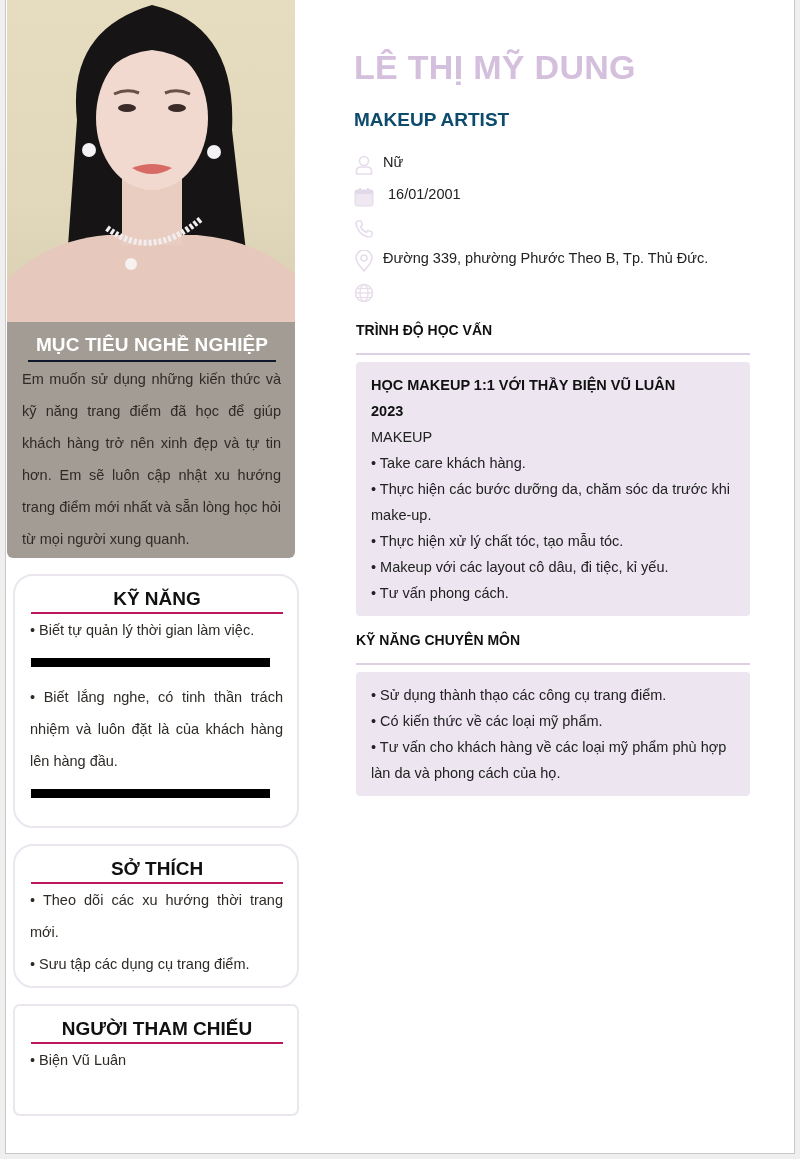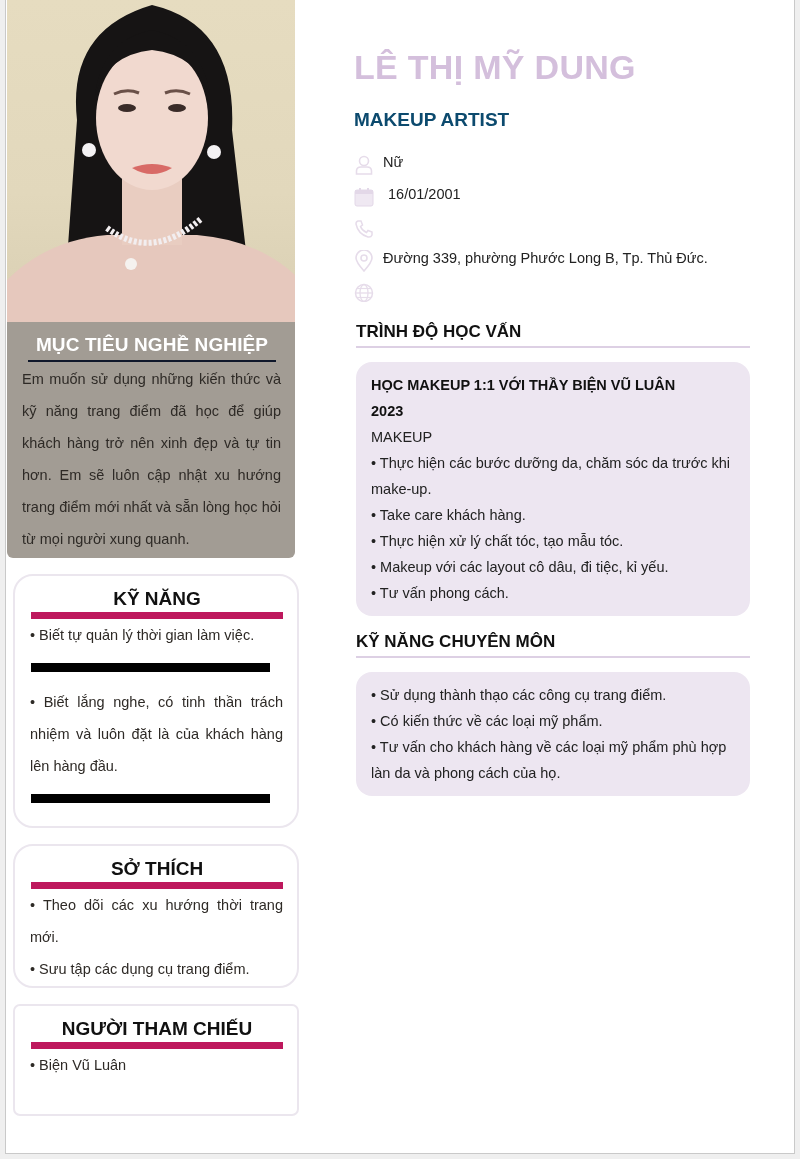--- a/index.html
+++ b/index.html
@@ -26,46 +26,46 @@
   }
   .objective p {
     color: #2e2a26; font-size: 14.5px; line-height: 32px; text-align: justify; margin-top: 1px;
   }
   .card {
     position: absolute; left: 7px; width: 286px; background: #fff;
     border: 2px solid #ebe6ee; border-radius: 20px; padding: 12px 14px 0 15px;
   }
   .card h2 {
     font-size: 19px; font-weight: bold; text-align: center; color: #111;
-    border-bottom: 7px solid #be185d; padding-bottom: 2px; margin: 0 0 0 1px;
+    border-bottom: 2px solid #be185d; padding-bottom: 2px; margin: 0 0 0 1px;
   }
   .card .item { font-size: 14.5px; line-height: 32px; color: #2e2a26; text-align: justify; }
   .card .bar { height: 9px; background: #000; margin: 12px 13px 16px 1px; }
   .skills { top: 574px; height: 254px; }
   .hobbies { top: 844px; height: 144px; }
   .refs { top: 1004px; height: 112px; border-radius: 7px; }
 
   
   .name {
     position: absolute; left: 348px; top: 48px; font-size: 34px; font-weight: bold;
     color: #d4bfdc; letter-spacing: 0.3px;
   }
   .title {
     position: absolute; left: 348px; top: 109px; font-size: 19px; font-weight: bold; color: #0c4a6e;
   }
   .contact { position: absolute; left: 347px; top: 154px; width: 400px; }
   .contact .row { display: flex; height: 32px; font-size: 14.5px; color: #222; }
   .contact .row .ic { width: 22px; height: 22px; margin-right: 8px; display: flex; align-items: center; justify-content: center; }
   .contact .row.cut { height: 20px; overflow: hidden; }
   .sec-h {
-    position: absolute; left: 350px; width: 394px; font-size: 17px; font-weight: bold;
-    color: #111; border-bottom: 2px solid #ddd0e4; padding-bottom: 4px;
+    position: absolute; left: 350px; width: 394px; font-size: 14px; font-weight: bold;
+    color: #111; border-bottom: 2px solid #ddd0e4; padding-bottom: 15px;
   }
   .box {
-    position: absolute; left: 350px; width: 394px; background: #ede6f1; border-radius: 16px;
+    position: absolute; left: 350px; width: 394px; background: #ede6f1; border-radius: 4px;
     padding: 10px 14px 10px 15px; font-size: 14.5px; line-height: 26px; color: #222;
   }
   .box .b { font-weight: bold; color: #111; }
   .edu-h { top: 322px; }
   .edu-box { top: 362px; height: 254px; }
   .prof-h { top: 632px; }
   .prof-box { top: 672px; height: 124px; }
 </style>
 </head>
 <body>
@@ -156,43 +156,43 @@
       </span>
       <span></span>
     </div>
     <div class="row">
       <span class="ic">
         <svg width="18" height="22" viewBox="0 0 18 22">
             <path d="M9 21 Q1 12 1 8 A8 8 0 0 1 17 8 Q17 12 9 21 Z" fill="none" stroke="#e6dcea" stroke-width="1.6"></path>
             <circle cx="9" cy="8" r="3" fill="none" stroke="#e6dcea" stroke-width="1.6"></circle>
           </svg>
       </span>
-      <span>Đường 339, phường Phước Long B, Tp. Thủ Đức.</span>
+      <span>Đường 339, phường Phước Theo B, Tp. Thủ Đức.</span>
     </div>
     <div class="row cut">
       <span class="ic">
         <svg width="20" height="20" viewBox="0 0 20 20">
             <circle cx="10" cy="10" r="8.5" fill="none" stroke="#e6dcea" stroke-width="1.5"></circle>
             <ellipse cx="10" cy="10" rx="4" ry="8.5" fill="none" stroke="#e6dcea" stroke-width="1.3"></ellipse>
             <line x1="1.5" y1="10" x2="18.5" y2="10" stroke="#e6dcea" stroke-width="1.3"></line>
             <line x1="3" y1="5.5" x2="17" y2="5.5" stroke="#e6dcea" stroke-width="1.2"></line>
             <line x1="3" y1="14.5" x2="17" y2="14.5" stroke="#e6dcea" stroke-width="1.2"></line>
           </svg>
       </span>
       <span></span>
     </div>
   </div>
 
   <div class="sec-h edu-h">TRÌNH ĐỘ HỌC VẤN</div>
   <div class="box edu-box">
     <div class="b">HỌC MAKEUP 1:1 VỚI THẦY BIỆN VŨ LUÂN</div>
     <div class="b">2023</div>
     <div>MAKEUP</div>
+    <div>• Take care khách hàng.</div>
     <div>• Thực hiện các bước dưỡng da, chăm sóc da trước khi make-up.</div>
-    <div>• Take care khách hàng.</div>
     <div>• Thực hiện xử lý chất tóc, tạo mẫu tóc.</div>
     <div>• Makeup với các layout cô dâu, đi tiệc, kỉ yếu.</div>
     <div>• Tư vấn phong cách.</div>
   </div>
 
   <div class="sec-h prof-h">KỸ NĂNG CHUYÊN MÔN</div>
   <div class="box prof-box">
     <div>• Sử dụng thành thạo các công cụ trang điểm.</div>
     <div>• Có kiến thức về các loại mỹ phẩm.</div>
     <div>• Tư vấn cho khách hàng về các loại mỹ phẩm phù hợp làn da và phong cách của họ.</div>

